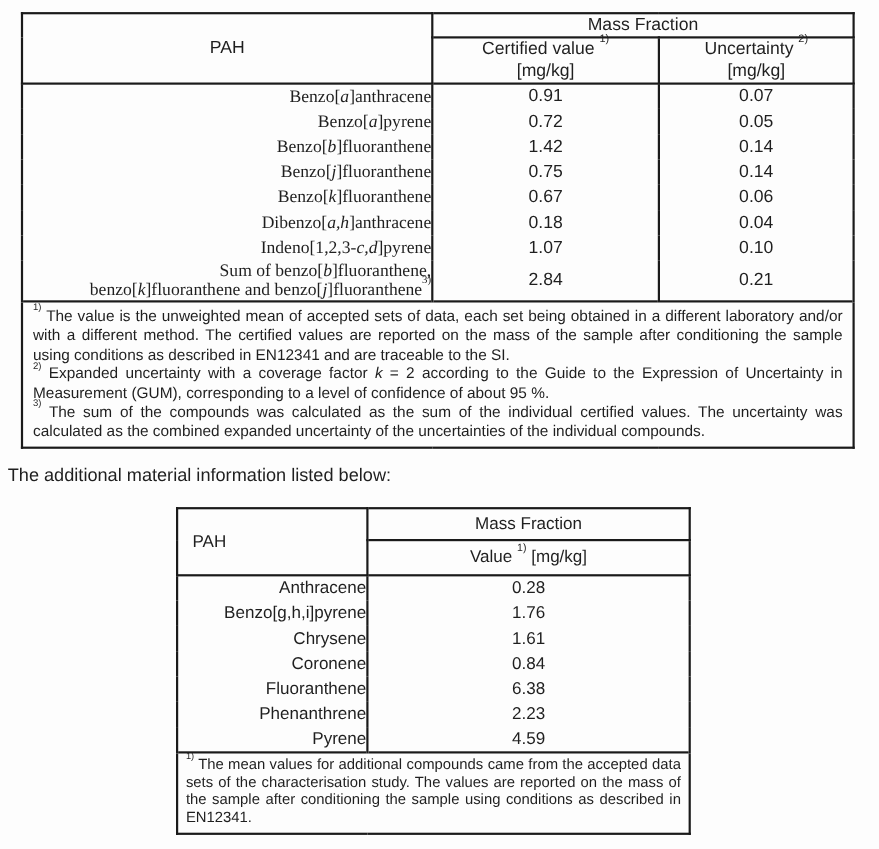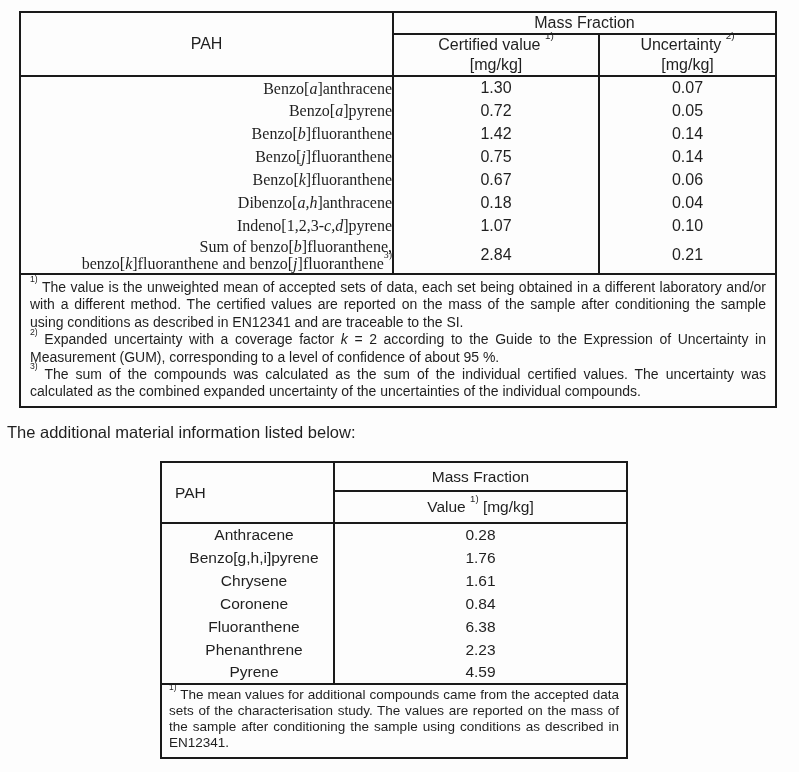--- a/index.html
+++ b/index.html
@@ -73,21 +73,21 @@
   
   #table2{left:160px;top:461px;width:466px;font-size:15.5px;}
   #table2 th,#table2 td{border:2px solid var(--border);}
   #table2 tr.h1{height:29px;}
   #table2 tr.h1 .mf{text-align:center;}
   #table2 .pah-head{text-align:left;padding-left:13px;}
   #table2 tr.h2{height:32px;padding-left:24px;}
   #table2 .sub{text-align:center;}
   #table2 tr.data{height:23px;}
   #table2 tr.data td{border-top:none;border-bottom:none;}
-  #table2 tr.data .name{text-align:center;padding-left:13px;}
+  #table2 tr.data .name{text-align:right;padding-left:13px;}
   #table2 tr.data .num{text-align:center;}
   #table2 .fnotes{
     font-size:13.5px;
     line-height:16px;
     padding:2px 7px 6px 7px;
     text-align:justify;
   }
   #table2 .fnotes p{margin:0;}
 </style>
 </head>
@@ -107,21 +107,21 @@
     <tr class="h2">
       <th class="sub">Certified value <sup>1)</sup>
 [mg/kg]</th>
       <th class="sub">Uncertainty <sup>2)</sup>
 [mg/kg]</th>
     </tr>
   </thead>
   <tbody>
     <tr class="data">
       <td class="name">Benzo[<i>a</i>]anthracene</td>
-      <td class="num">1.30</td>
+      <td class="num">0.91</td>
       <td class="num">0.07</td>
     </tr>
     <tr class="data">
       <td class="name">Benzo[<i>a</i>]pyrene</td>
       <td class="num">0.72</td>
       <td class="num">0.05</td>
     </tr>
     <tr class="data">
       <td class="name">Benzo[<i>b</i>]fluoranthene</td>
       <td class="num">1.42</td>

